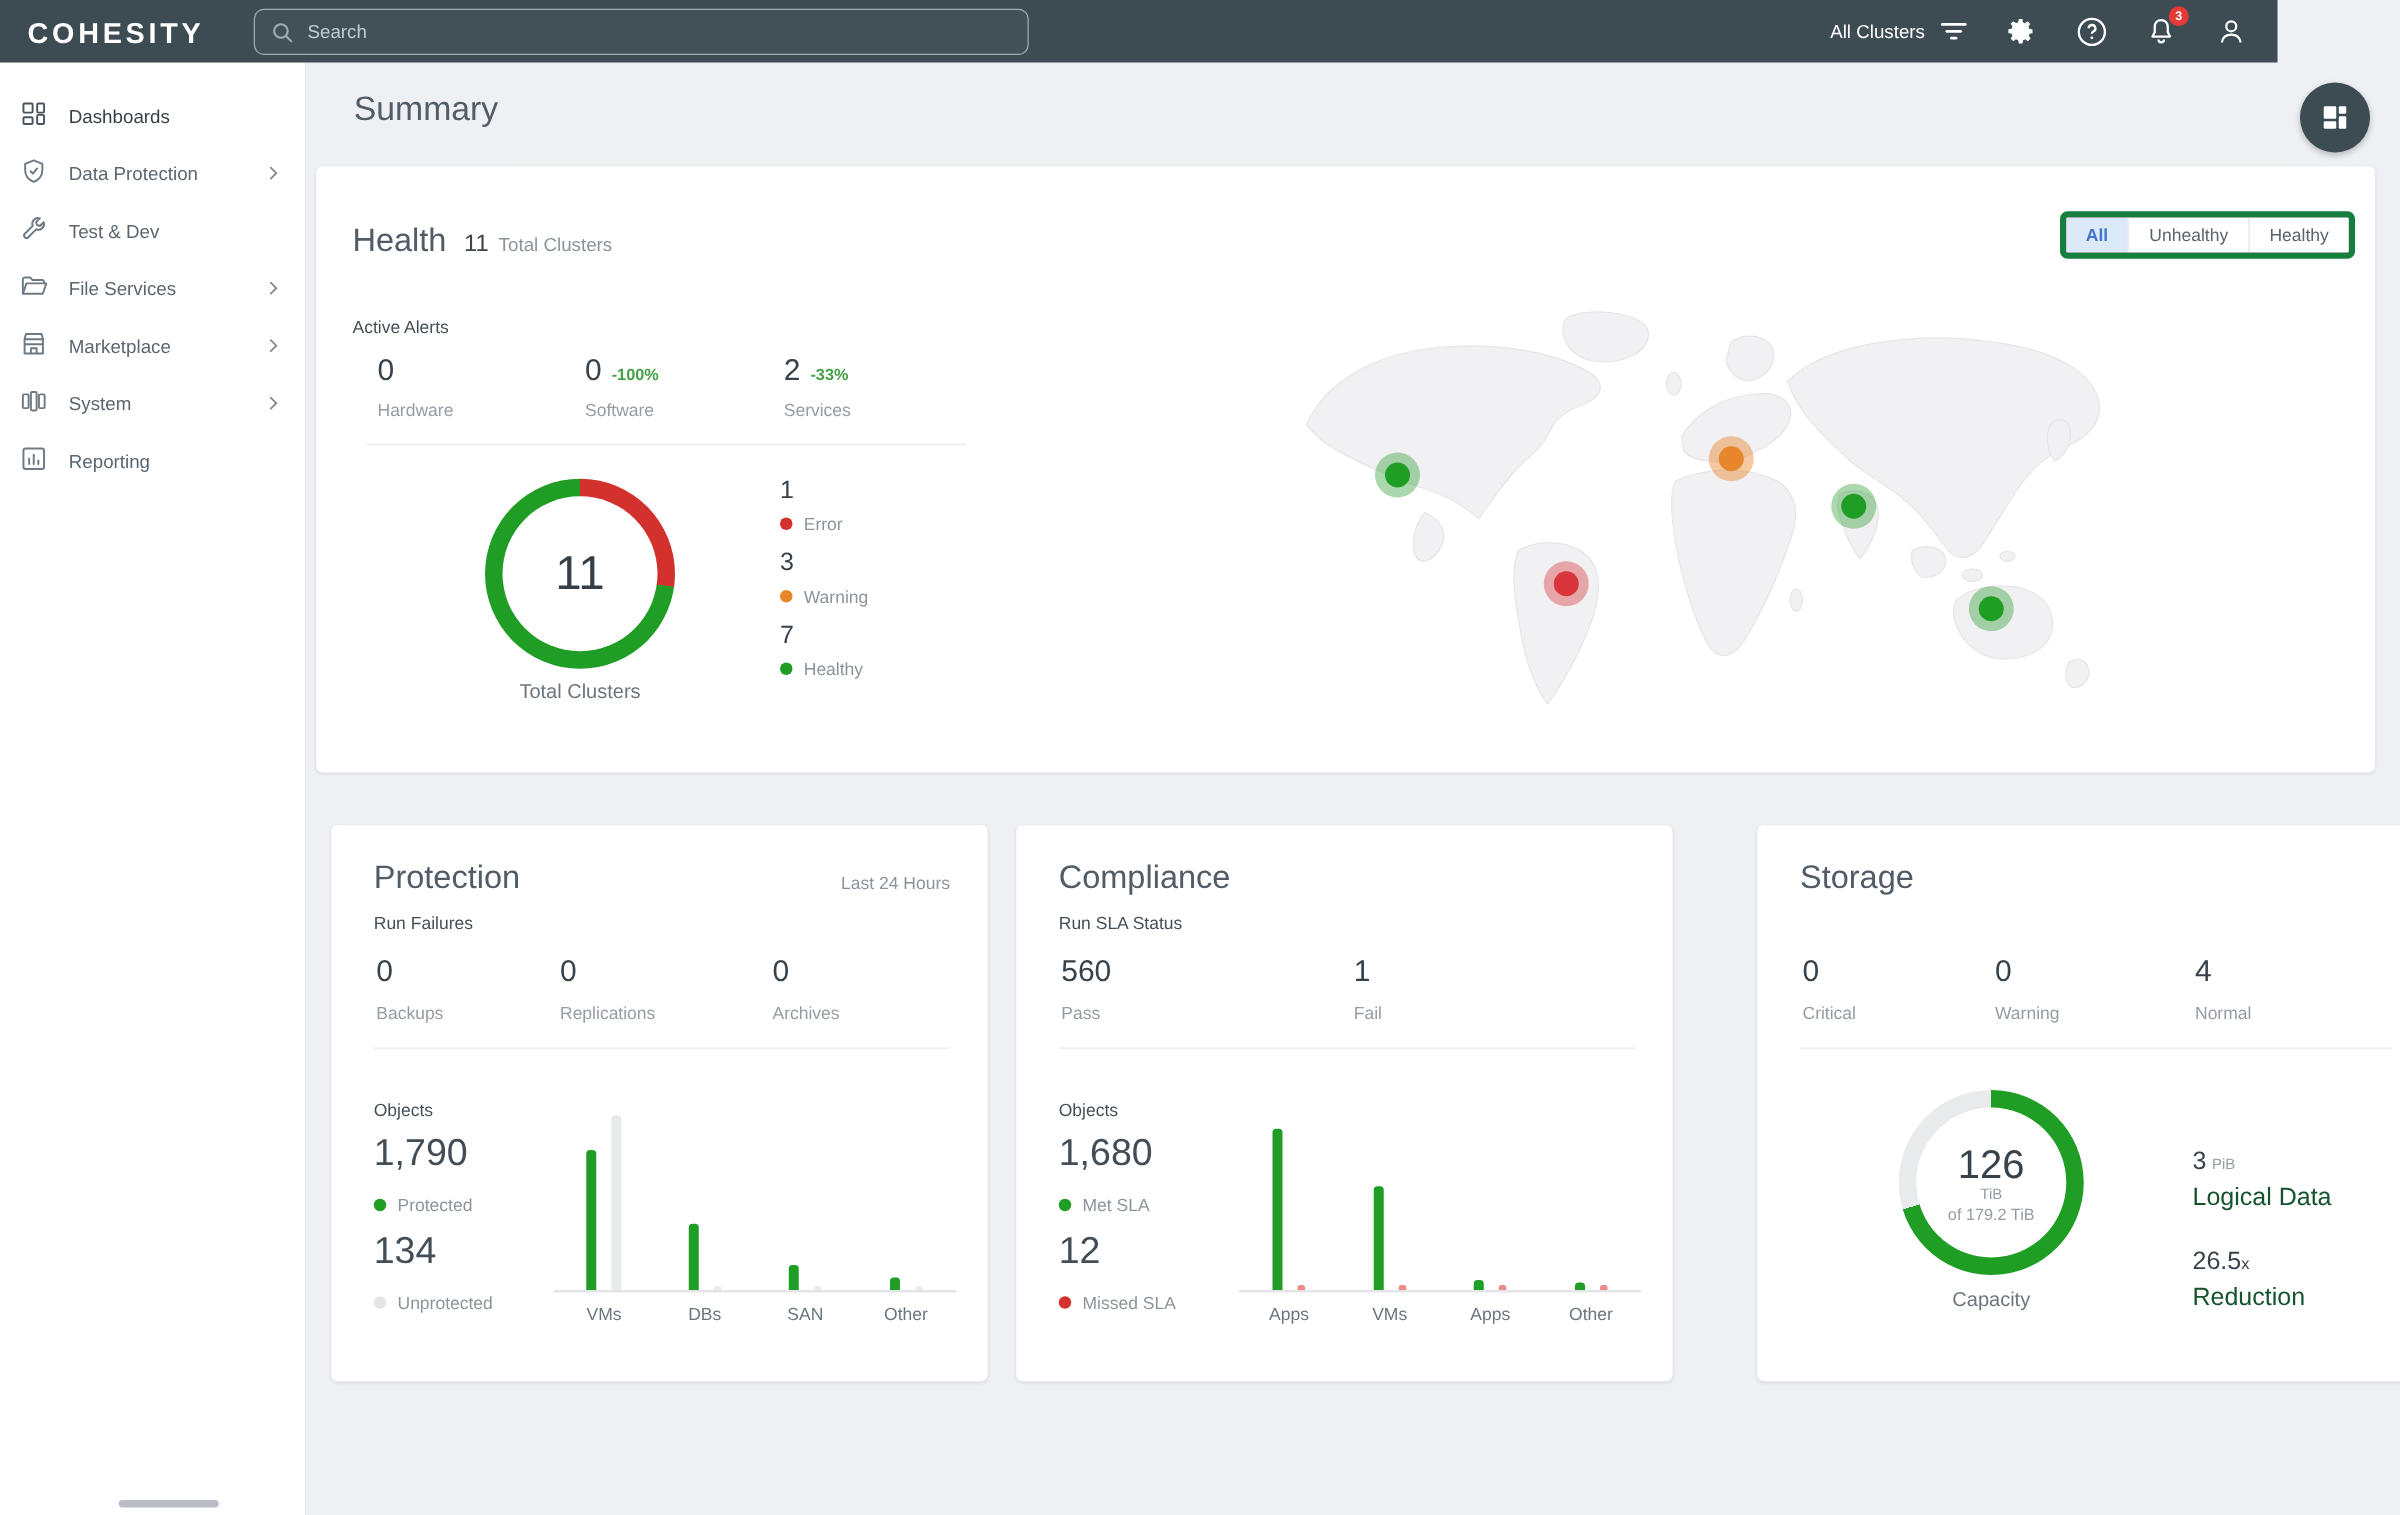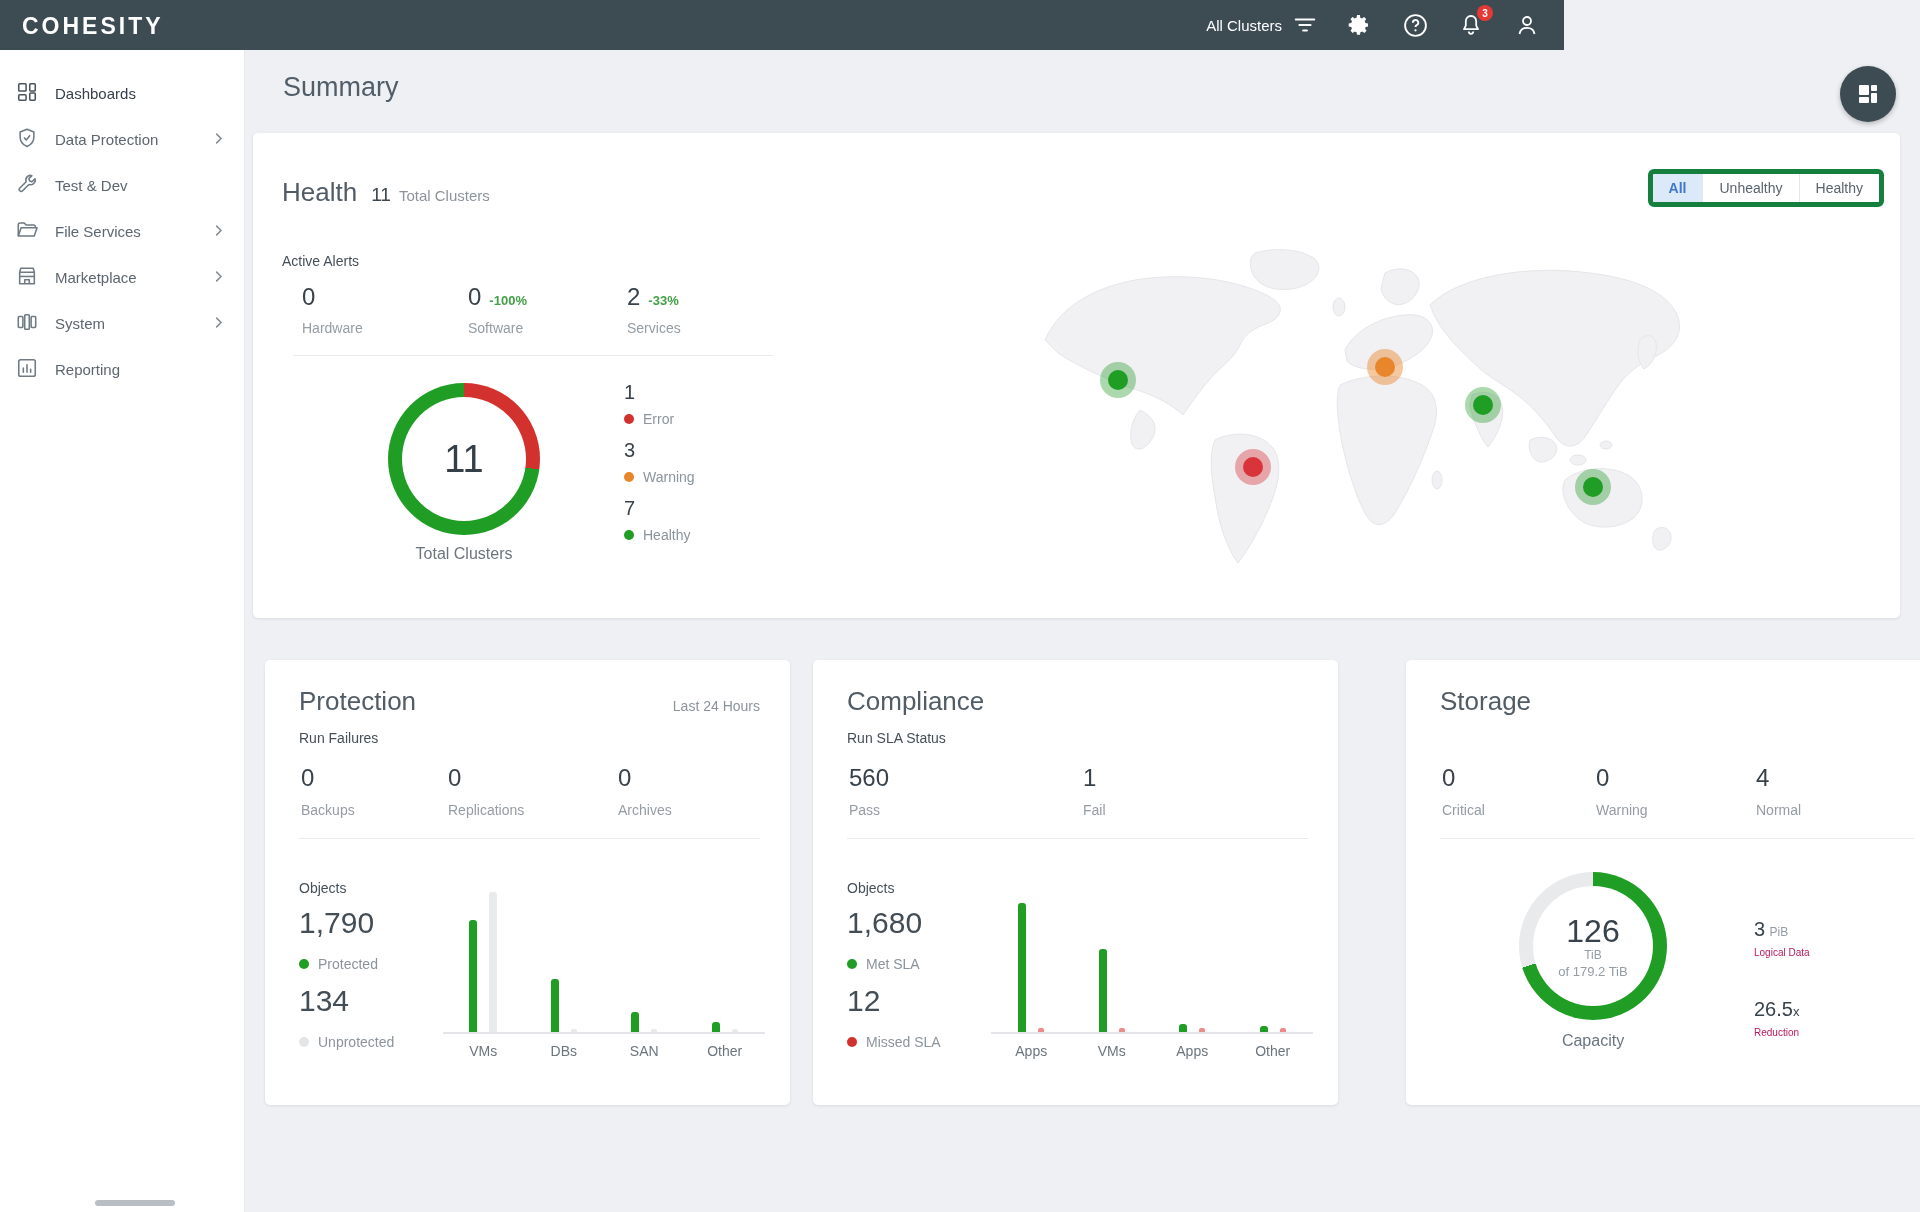--- a/index.html
+++ b/index.html
@@ -1,20 +1,20 @@
 <!DOCTYPE html>
 <html><head>
 <meta charset="utf-8">
 <style>
   * { margin:0; padding:0; box-sizing:border-box; }
   html,body { width:1920px; height:1212px; font-family:"Liberation Sans","DejaVu Sans",sans-serif; }
   body { background:#eef0f4; position:relative; overflow:hidden; color:#3c4650; }
 
   
-  .topbar { position:absolute; left:0; top:0; width:1564px; height:50px; background:#3d4b53; display:flex; align-items:center; z-index:30; }
+  .topbar { position:absolute; left:0; top:0; width:1822px; height:50px; background:#3d4b53; display:flex; align-items:center; z-index:30; }
   .logo { position:absolute; left:22px; top:13px; color:#ffffff; font-size:23px; font-weight:700; letter-spacing:3px; }
   .searchbox { position:absolute; left:203px; top:7px; width:620px; height:37px; border:1.5px solid #9fadb5; border-radius:8px; display:flex; align-items:center; padding-left:12px; background:rgba(255,255,255,0.03); }
   .searchbox svg { flex:0 0 auto; }
   .searchbox input { background:transparent; border:none; outline:none; color:#e6ebee; font-size:15px; margin-left:10px; width:520px; font-family:inherit; }
   .searchbox input::placeholder { color:#c2ccd2; }
   .topbar-right { position:absolute; right:24px; top:0; height:50px; display:flex; align-items:center; gap:30px; }
   .cluster-select { display:flex; align-items:center; gap:12px; color:#ffffff; font-size:15px; cursor:pointer; }
   .tb-icon { position:relative; display:flex; align-items:center; justify-content:center; width:26px; height:26px; cursor:pointer; }
   .badge { position:absolute; top:-7px; right:-9px; min-width:16px; height:16px; background:#e53935; border-radius:8px; color:#fff; font-size:10px; font-weight:700; display:flex; align-items:center; justify-content:center; padding:0 3px; }
 
@@ -92,27 +92,36 @@
 
   
   .storage-donut { left:113px; top:212px; width:148px; height:148px; }
   .sd-val { font-size:32px; color:#38424a; line-height:34px; }
   .sd-unit { font-size:12px; color:#949ca4; }
   .sd-sub { font-size:13px; color:#949ca4; margin-top:2px; }
   .st-block { position:absolute; left:348px; }
   .st-big { font-size:20px; color:#38424a; }
   .st-small { font-size:12px; color:#949ca4; }
   .st-x { font-size:13px; color:#38424a; }
-  .st-name { font-size:10px; color:#be185d; margin-top:6px; }
+  .st-name { font-size:20px; color:#14532d; margin-top:6px; }
 </style>
 </head>
 <body>
 
 <div class="topbar">
   <div class="logo">COHESITY</div>
+  <div class="searchbox">
+    <span style="display:flex;">
+      <svg width="20" height="20" viewBox="0 0 24 24" fill="none" stroke="#9fadb5" stroke-width="2">
+          <circle cx="10.5" cy="10.5" r="6.5"></circle>
+          <line x1="15.5" y1="15.5" x2="21" y2="21"></line>
+        </svg>
+    </span>
+    <input type="text" placeholder="Search" style="">
+  </div>
   <div class="topbar-right">
     <div class="cluster-select">
       <span>All Clusters</span>
       <span style="display:flex;">
         <svg width="22" height="18" viewBox="0 0 24 18" stroke="#ffffff" stroke-width="2.4" stroke-linecap="round">
             <line x1="2" y1="3" x2="22" y2="3"></line>
             <line x1="6" y1="9" x2="18" y2="9"></line>
             <line x1="10" y1="15" x2="14" y2="15"></line>
           </svg>
       </span>

